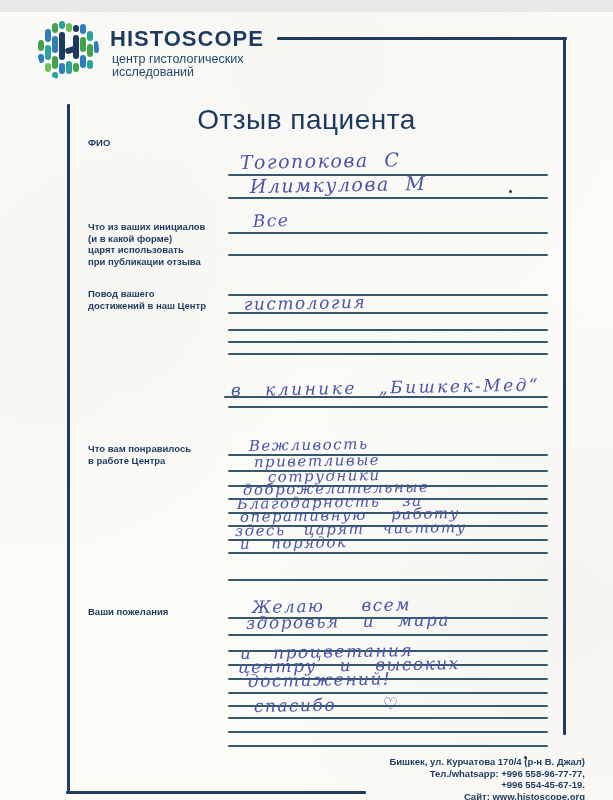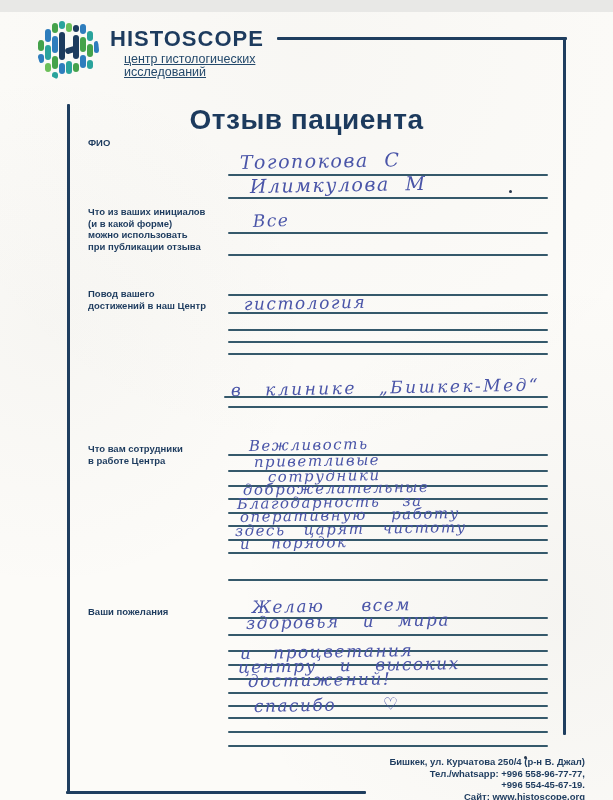--- a/index.html
+++ b/index.html
@@ -11,23 +11,23 @@
       radial-gradient(circle at 50% 5%, rgba(120,120,110,0.03), transparent 50%),
       #fcfbf8;
     font-family:"Liberation Sans", sans-serif;
     color:#1d3b5e;
   }
   
   .frame{position:absolute;background:#1f3e5f;border-radius:1px;}
   
   .logo{position:absolute;left:36px;top:6px;width:64px;height:64px;}
   .brand-name{position:absolute;left:110px;top:14px;font-size:22px;font-weight:bold;letter-spacing:1px;color:#1d3b5e;}
-  .brand-sub{position:absolute;left:124px;font-size:12.5px;color:#24496b;line-height:13px;text-decoration:underline;}
+  .brand-sub{position:absolute;left:112px;font-size:12.5px;color:#24496b;line-height:13px;}
   
-  .doc-title{position:absolute;left:0;top:92px;width:613px;text-align:center;font-size:28px;font-weight:bold;color:#1c3a5d;letter-spacing:0.5px;}
+  .doc-title{position:absolute;left:0;top:92px;width:613px;text-align:center;font-size:28px;font-weight:normal;color:#1c3a5d;letter-spacing:0.5px;}
   
   .flabel{position:absolute;left:88px;width:142px;font-size:9.5px;font-weight:bold;color:#1d3b5e;line-height:11.5px;}
   .flabel div{white-space:nowrap;}
   
   .rl{position:absolute;left:228px;width:320px;height:2px;background:#35596b;border-radius:1px;}
   
   .hw{
     position:absolute;font-family:"DejaVu Serif", serif;font-style:italic;
     color:#4a55a8;white-space:nowrap;line-height:1;
     letter-spacing:1.5px;word-spacing:8px;transform-origin:left bottom;
@@ -92,24 +92,24 @@
 
   <div class="flabel" style="top:125px;">
     <div>ФИО</div>
   </div>
   <div class="rl" style="top:162px;"></div>
   <div class="rl" style="top:185px;"></div>
   <span class="hw hw-lg" style="left:240px;top:141px;transform:rotate(-1deg);">Тогопокова С</span>
   <span class="hw hw-lg" style="left:250px;top:165px;transform:rotate(-1deg);">Илимкулова М</span>
   <div class="ink-dot" style="left:509px;top:178px;"></div>
 
-  <div class="flabel" style="top:194px;">
+  <div class="flabel" style="top:209px;">
     <div>Что из ваших инициалов</div>
     <div>(и в какой форме)</div>
-    <div>можно использовать</div>
+    <div>царят использовать</div>
     <div>при публикации отзыва</div>
   </div>
   <div class="rl" style="top:220px;"></div>
   <div class="rl" style="top:242px;"></div>
   <span class="hw hw-md" style="left:253px;top:201px;transform:rotate(-2deg);">Все</span>
 
   <div class="flabel" style="top:276px;">
     <div>Повод вашего</div>
     <div>достижений в наш Центр</div>
   </div>
@@ -118,21 +118,21 @@
   <div class="rl" style="top:317px;"></div>
   <div class="rl" style="top:329px;"></div>
   <div class="rl" style="top:341px;"></div>
   <span class="hw hw-md" style="left:244px;top:284px;transform:rotate(-1deg);">гистология</span>
 
   <div class="rl" style="top:384px;left:224px;width:324px;"></div>
   <div class="rl" style="top:394px;"></div>
   <span class="hw hw-md" style="left:231px;top:370px;transform:rotate(-1deg);word-spacing:14px;letter-spacing:2.5px;">в клинике „Бишкек-Мед“</span>
 
   <div class="flabel" style="top:431px;">
-    <div>Что вам сотрудники</div>
+    <div>Что вам понравилось</div>
     <div>в работе Центра</div>
   </div>
   <div class="rl" style="top:442px;"></div>
   <div class="rl" style="top:458px;"></div>
   <div class="rl" style="top:473px;"></div>
   <div class="rl" style="top:486px;"></div>
   <div class="rl" style="top:500px;"></div>
   <div class="rl" style="top:513px;"></div>
   <div class="rl" style="top:527px;"></div>
   <div class="rl" style="top:540px;"></div>
@@ -161,19 +161,19 @@
   <div class="rl" style="top:733px;"></div>
   <span class="hw hw-md" style="left:252px;top:587px;transform:rotate(-1deg);word-spacing:30px;">Желаю всем</span>
   <span class="hw hw-md" style="left:246px;top:603px;transform:rotate(-1deg);word-spacing:16px;">здоровья и мира</span>
   <span class="hw hw-md" style="left:240px;top:633px;transform:rotate(-1deg);word-spacing:14px;">и процветания</span>
   <span class="hw hw-md" style="left:238px;top:647px;transform:rotate(-1deg);word-spacing:16px;">центру и высоких</span>
   <span class="hw hw-md" style="left:248px;top:661px;transform:rotate(-1deg);">достижений!</span>
   <span class="hw hw-md" style="left:254px;top:686px;transform:rotate(-1deg);word-spacing:40px;">спасибо  ♡</span>
   <div class="ink-dot" style="left:524px;top:744px;"></div>
 
   <div class="footer">
-    <div>Бишкек, ул. Курчатова 250/4 (р-н В. Джал)</div>
+    <div>Бишкек, ул. Курчатова 170/4 (р-н В. Джал)</div>
     <div>Тел./whatsapp: +996 558-96-77-77,</div>
     <div>+996 554-45-67-19.</div>
     <div>Сайт: www.histoscope.org</div>
   </div>
 
 </div>
 
 </body></html>

